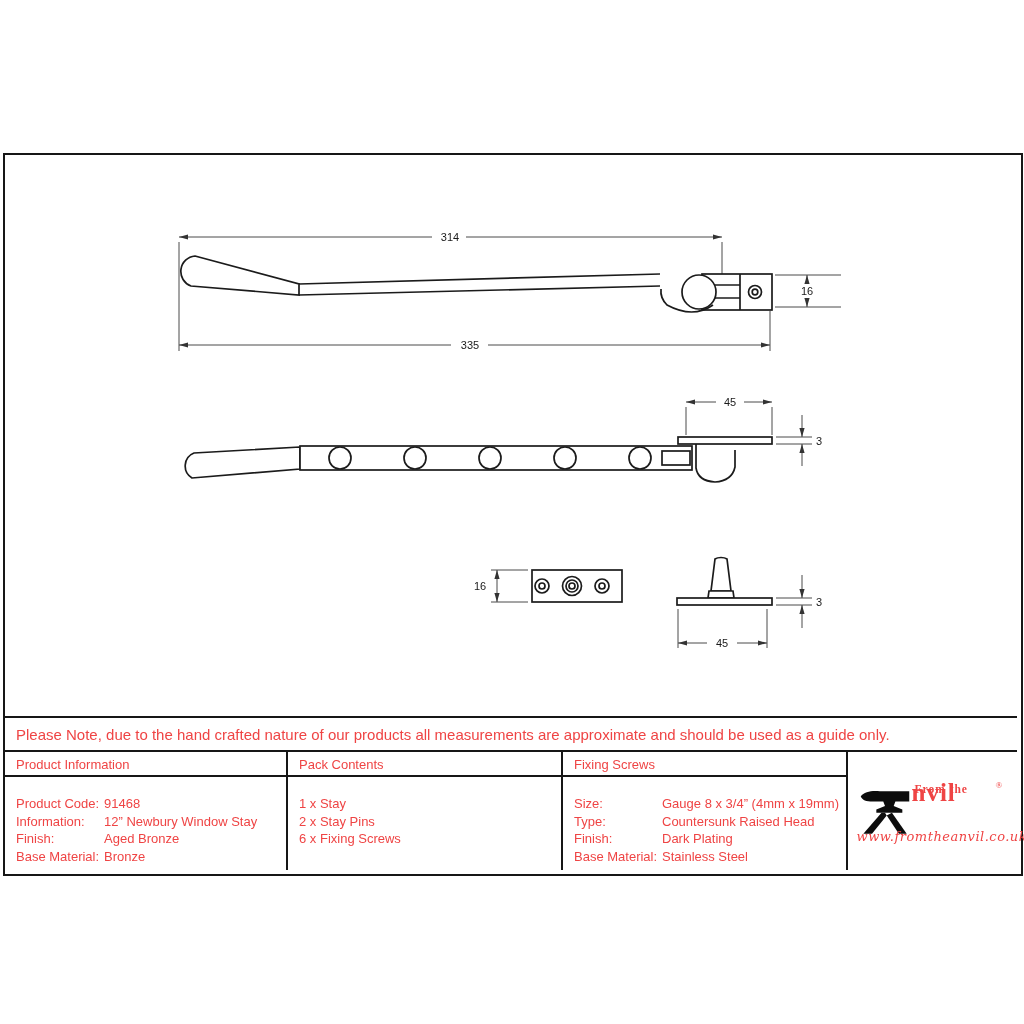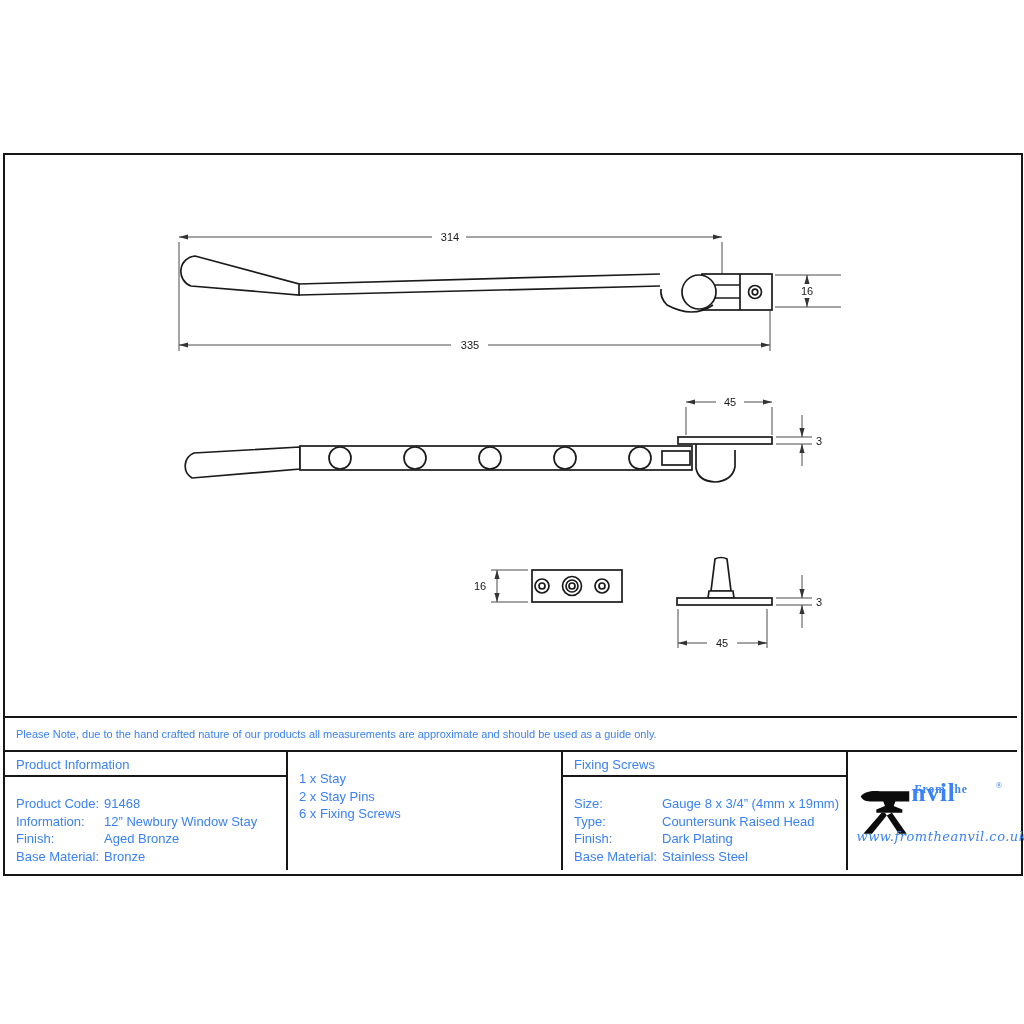--- a/index.html
+++ b/index.html
@@ -1,24 +1,24 @@
 <!DOCTYPE html>
 <html><head>
 <meta charset="utf-8">
 <style>
   html,body{margin:0;padding:0;background:#fff;}
   .page{position:relative;width:1024px;height:908px;background:#fff;
-        font-family:"Liberation Sans",sans-serif;color:#3b82f6;overflow:hidden;}
+        font-family:"Liberation Sans",sans-serif;color:#ef4444;overflow:hidden;}
   .frame{position:absolute;left:3px;top:153px;width:1016px;height:719px;
          border:2px solid #161616;box-sizing:content-box;}
   .drawing{position:absolute;left:0;top:0;}
   .dim-text{font-family:"Liberation Sans",sans-serif;font-size:11px;fill:#1a1a1a;}
   .note{position:absolute;left:0;top:561px;width:1012px;height:36px;
         border-top:2px solid #161616;border-bottom:2px solid #161616;box-sizing:border-box;
-        display:flex;align-items:center;padding-left:11px;font-size:11px;}
+        display:flex;align-items:center;padding-left:11px;font-size:15px;}
   .info-table{position:absolute;left:0;top:597px;width:1012px;height:118px;
               display:grid;grid-template-columns:283px 275px 285px auto;}
   .tcol{border-right:2px solid #161616;position:relative;box-sizing:border-box;}
   .tcol.last{border-right:none;}
   .thead{height:25px;box-sizing:border-box;border-bottom:2px solid #161616;
          font-size:13px;padding:5px 0 0 11px;}
   .tbody{padding:18px 0 0 11px;font-size:13px;line-height:17.5px;}
   .kv{display:flex;}
   .kv .k{width:88px;flex:none;}
   .logo-cell{display:flex;align-items:center;justify-content:center;}
@@ -176,20 +176,21 @@
             <span class="v">Aged Bronze</span>
           </div>
           <div class="kv">
             <span class="k">Base Material:</span>
             <span class="v">Bronze</span>
           </div>
         </div>
       </div>
 
       <div class="tcol">
+        <div class="thead">Pack Contents</div>
         <div class="tbody">
           <div>1 x Stay</div>
           <div>2 x Stay Pins</div>
           <div>6 x Fixing Screws</div>
         </div>
       </div>
 
       <div class="tcol">
         <div class="thead">Fixing Screws</div>
         <div class="tbody">

